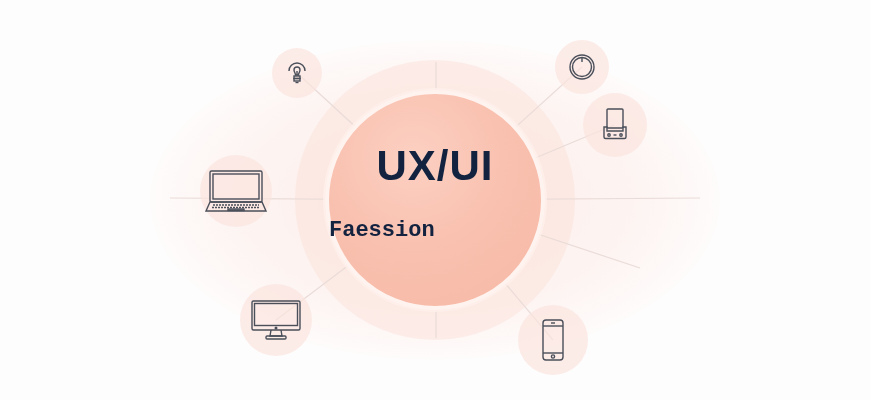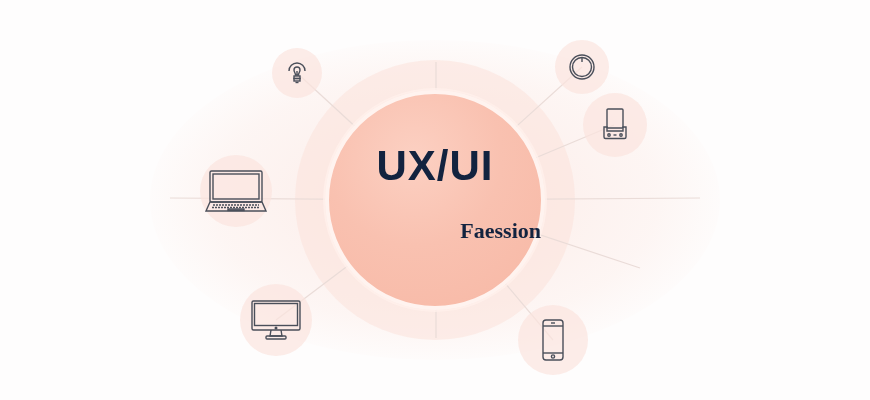--- a/index.html
+++ b/index.html
@@ -54,22 +54,22 @@
       font-weight: bold;
       font-size: 42px;
       letter-spacing: 1px;
       color: #13233f;
       line-height: 1;
     }
     .center-subtitle {
       position: absolute;
       left: 0; right: 0;
       top: 126px;
-      text-align: right;
-      font-family: Liberation Serif, serif;
+      text-align: left;
+      font-family: Liberation Mono, monospace;
       font-weight: bold;
       font-size: 22px;
       color: #13233f;
       line-height: 1;
     }
     .node {
       position: absolute;
       border-radius: 50%;
       background: rgba(251,228,222,0.7);
       display: flex;

